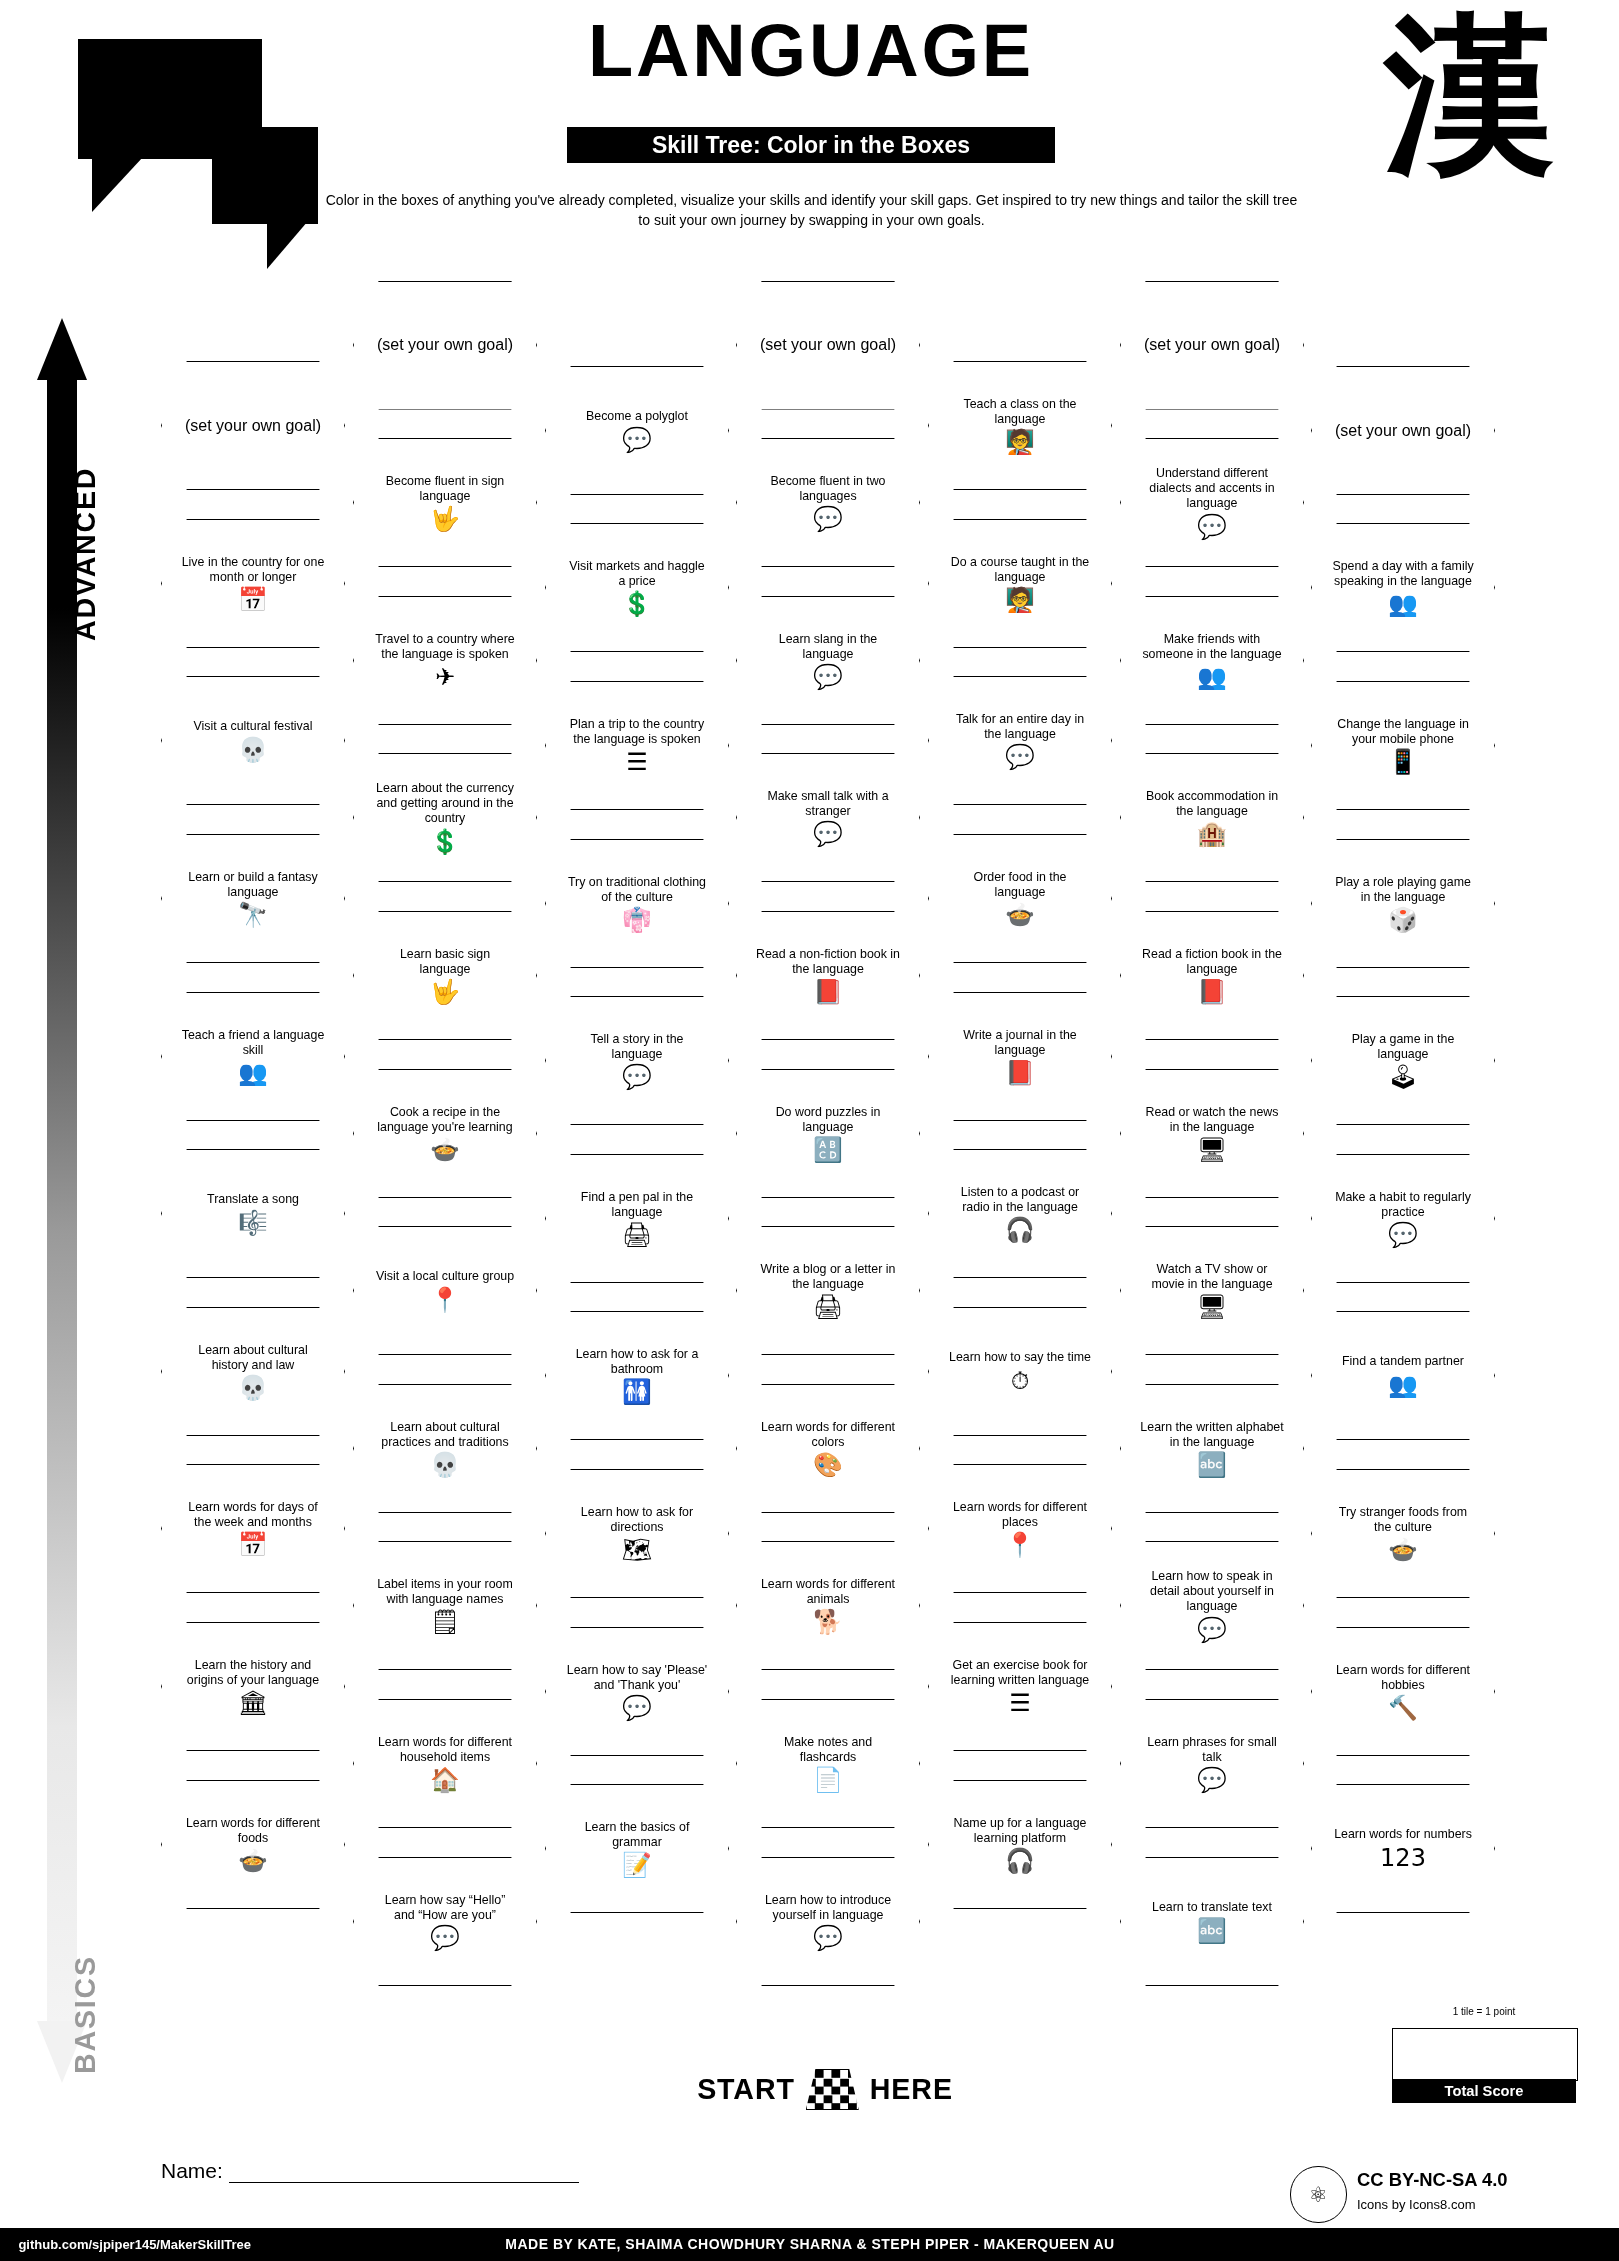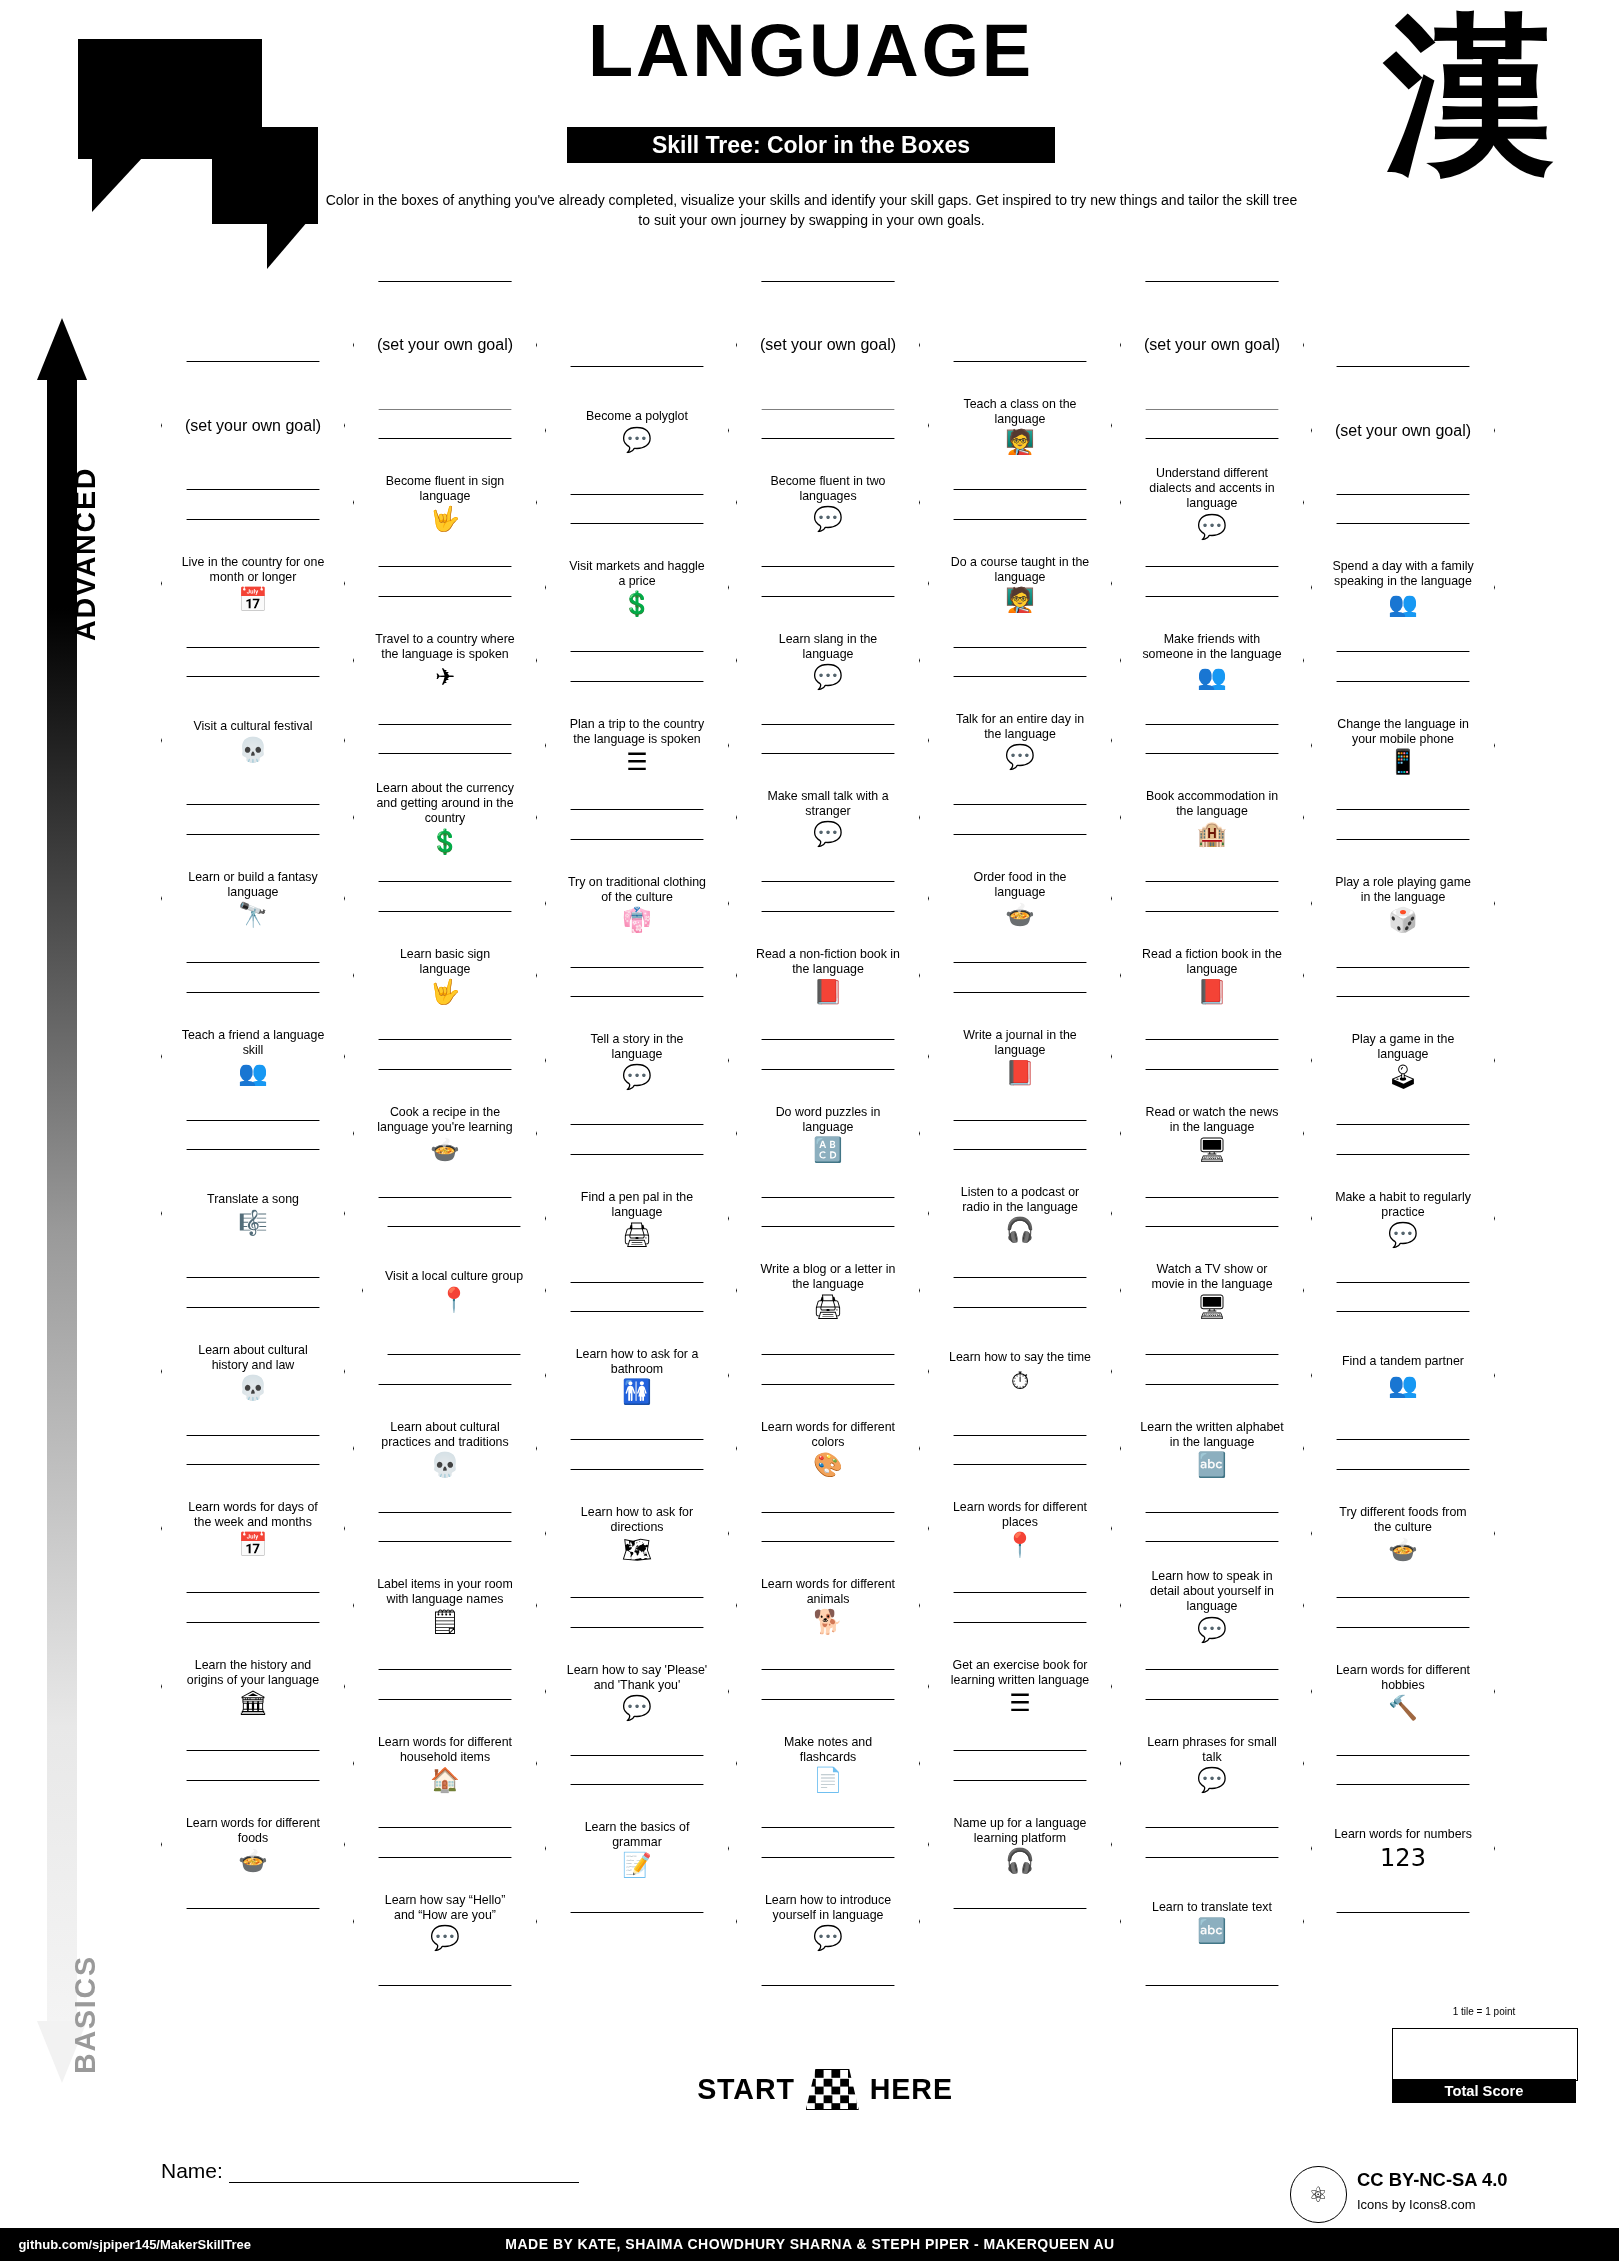--- a/index.html
+++ b/index.html
@@ -203,21 +203,21 @@
           <div class="hexicon">🤟</div>
         </div>
       </div>
       <div class="hex" style="left: 353px; top: 793px;">
         <div class="hexshape"></div>
         <div class="hexinner">
           <div class="hextext">Cook a recipe in the language you're learning</div>
           <div class="hexicon">🍲</div>
         </div>
       </div>
-      <div class="hex" style="left: 362px; top: 950px;">
+      <div class="hex" style="left: 353px; top: 950px;">
         <div class="hexshape"></div>
         <div class="hexinner">
           <div class="hextext">Visit a local culture group</div>
           <div class="hexicon">📍</div>
         </div>
       </div>
       <div class="hex" style="left: 353px; top: 1108px;">
         <div class="hexshape"></div>
         <div class="hexinner">
           <div class="hextext">Learn about cultural practices and traditions</div>
@@ -581,21 +581,21 @@
       <div class="hex" style="left: 1311px; top: 1035px;">
         <div class="hexshape"></div>
         <div class="hexinner">
           <div class="hextext">Find a tandem partner</div>
           <div class="hexicon">👥</div>
         </div>
       </div>
       <div class="hex" style="left: 1311px; top: 1193px;">
         <div class="hexshape"></div>
         <div class="hexinner">
-          <div class="hextext">Try different foods from the culture</div>
+          <div class="hextext">Try stranger foods from the culture</div>
           <div class="hexicon">🍲</div>
         </div>
       </div>
       <div class="hex" style="left: 1311px; top: 1351px;">
         <div class="hexshape"></div>
         <div class="hexinner">
           <div class="hextext">Learn words for different hobbies</div>
           <div class="hexicon">🔨</div>
         </div>
       </div>

